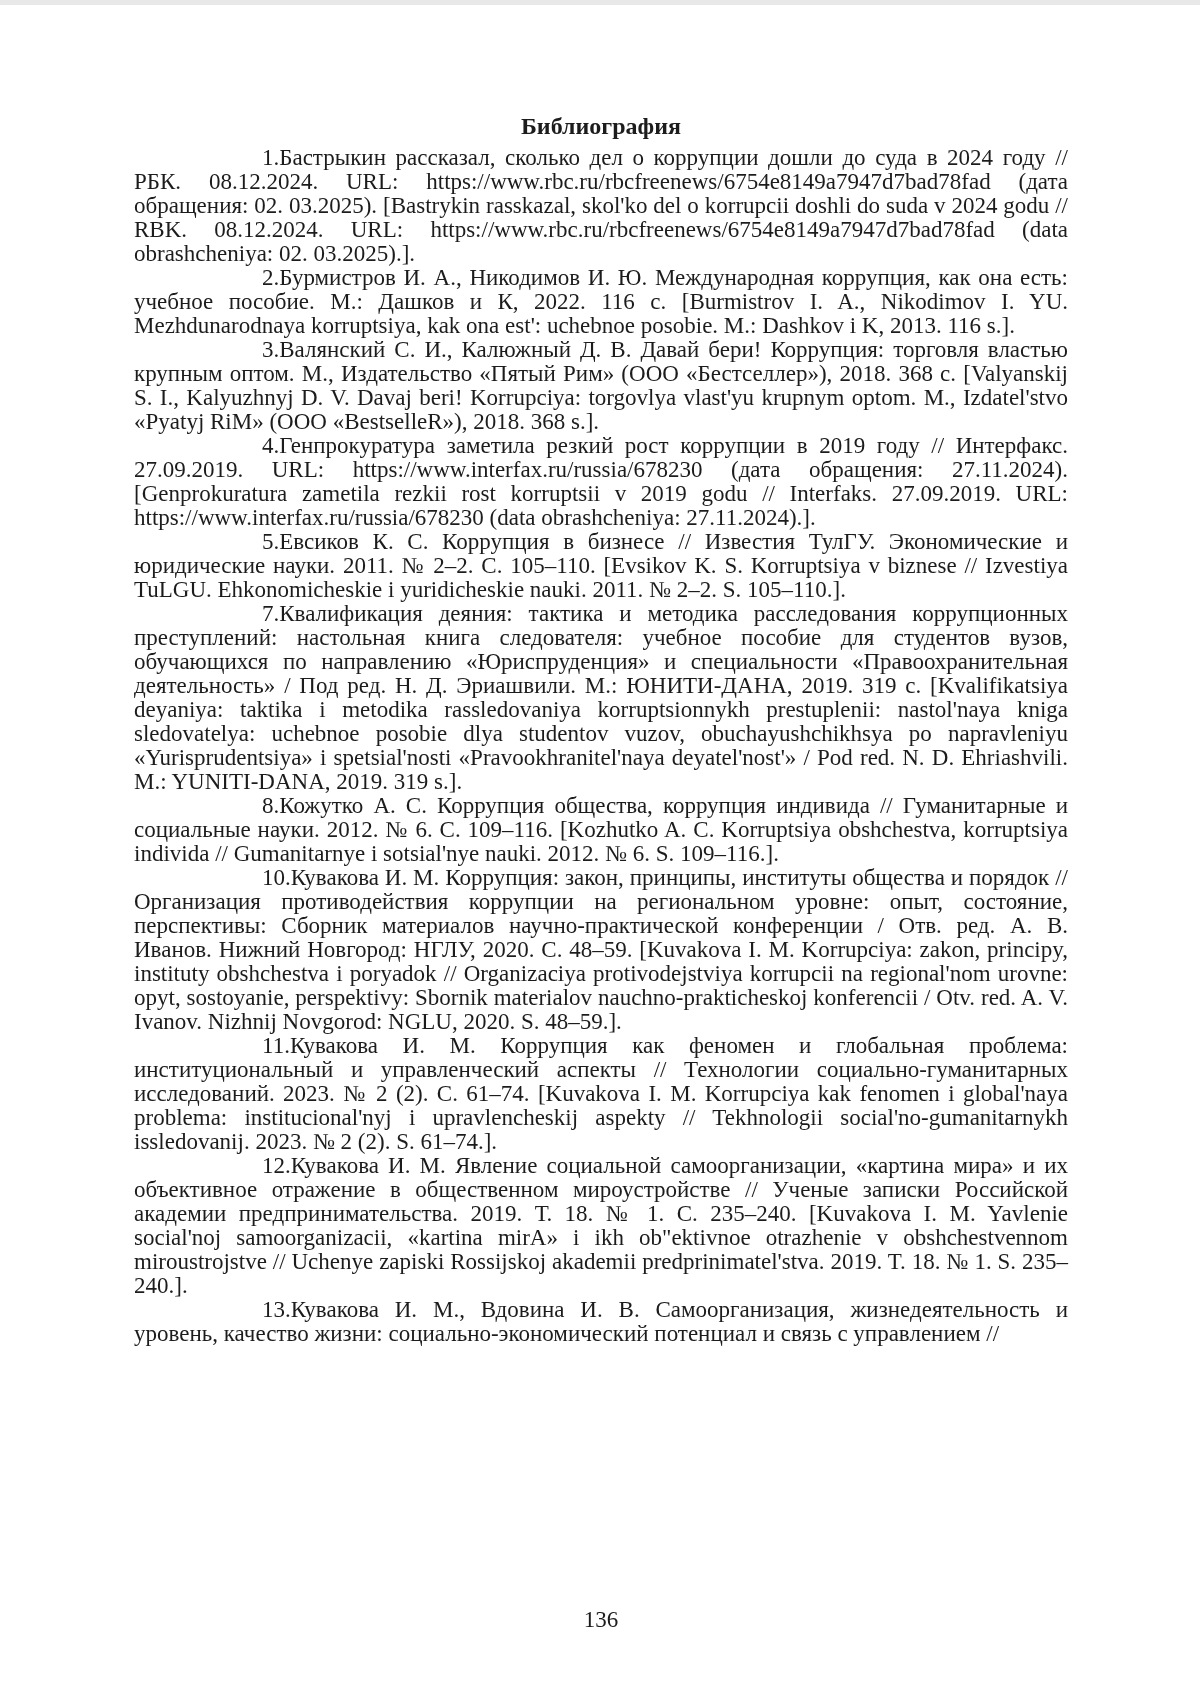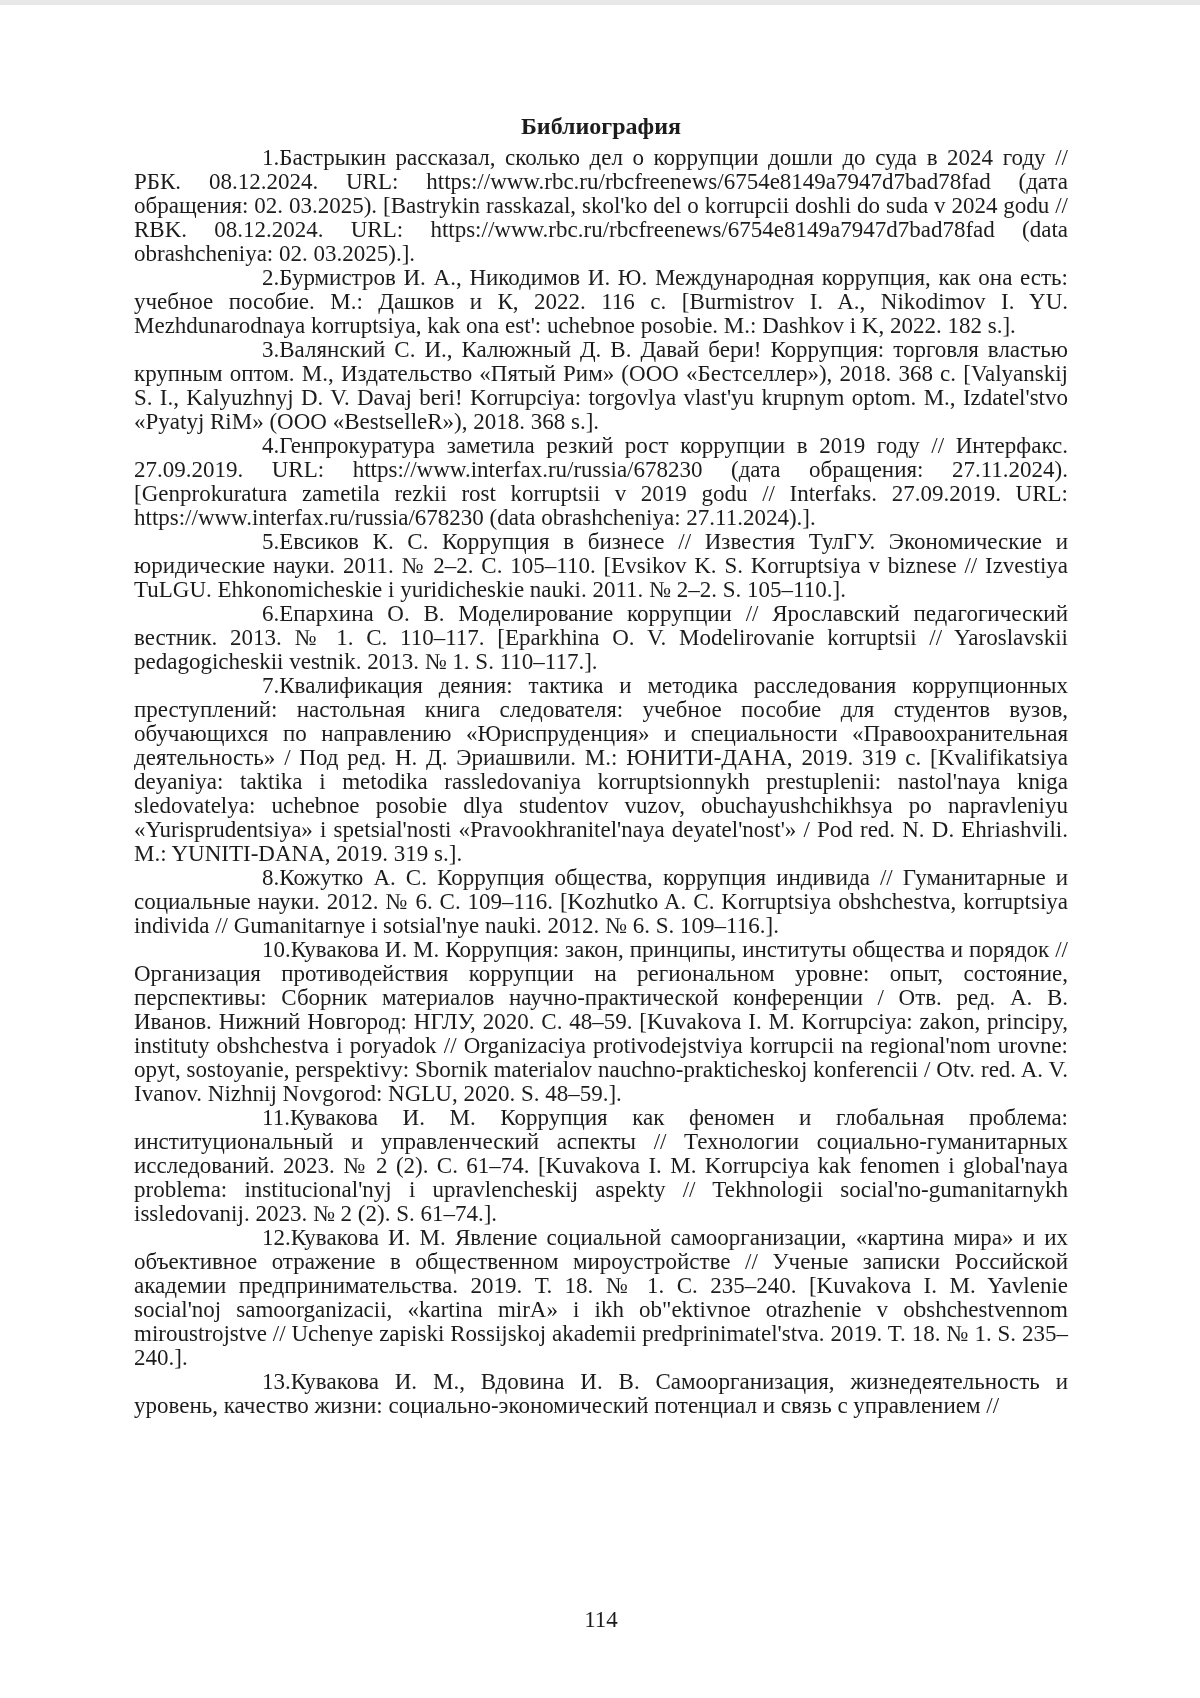--- a/index.html
+++ b/index.html
@@ -52,28 +52,27 @@
 </style>
 </head>
 <body>
 
 <div class="page">
   <div class="content">
     <h1 class="title">Библиография</h1>
 
     <div>
       <p class="entry"><span class="num">1.</span><span>Бастрыкин рассказал, сколько дел о коррупции дошли до суда в 2024 году // РБК. 08.12.2024. URL: https://www.rbc.ru/rbcfreenews/6754e8149a7947d7bad78fad (дата обращения: 02. 03.2025). [Bastrykin rasskazal, skol'ko del o korrupcii doshli do suda v 2024 godu // RBK. 08.12.2024. URL: https://www.rbc.ru/rbcfreenews/6754e8149a7947d7bad78fad (data obrashcheniya: 02. 03.2025).].</span></p>
-      <p class="entry"><span class="num">2.</span><span>Бурмистров И. А., Никодимов И. Ю. Международная коррупция, как она есть: учебное пособие. М.: Дашков и К, 2022. 116 с. [Burmistrov I. A., Nikodimov I. YU. Mezhdunarodnaya korruptsiya, kak ona est': uchebnoe posobie. M.: Dashkov i K, 2022. 182 s.].</span></p>
+      <p class="entry"><span class="num">2.</span><span>Бурмистров И. А., Никодимов И. Ю. Международная коррупция, как она есть: учебное пособие. М.: Дашков и К, 2022. 116 с. [Burmistrov I. A., Nikodimov I. YU. Mezhdunarodnaya korruptsiya, kak ona est': uchebnoe posobie. M.: Dashkov i K, 2013. 116 s.].</span></p>
       <p class="entry"><span class="num">3.</span><span>Валянский С. И., Калюжный Д. В. Давай бери! Коррупция: торговля властью крупным оптом. М., Издательство «Пятый Рим» (ООО «Бестселлер»), 2018. 368 с. [Valyanskij S. I., Kalyuzhnyj D. V. Davaj beri! Korrupciya: torgovlya vlast'yu krupnym optom. M., Izdatel'stvo «Pyatyj RiM» (OOO «BestselleR»), 2018. 368 s.].</span></p>
       <p class="entry"><span class="num">4.</span><span>Генпрокуратура заметила резкий рост коррупции в 2019 году // Интерфакс. 27.09.2019. URL: https://www.interfax.ru/russia/678230 (дата обращения: 27.11.2024). [Genprokuratura zametila rezkii rost korruptsii v 2019 godu // Interfaks. 27.09.2019. URL: https://www.interfax.ru/russia/678230 (data obrashcheniya: 27.11.2024).].</span></p>
       <p class="entry"><span class="num">5.</span><span>Евсиков К. С. Коррупция в бизнесе // Известия ТулГУ. Экономические и юридические науки. 2011. № 2–2. С. 105–110. [Evsikov K. S. Korruptsiya v biznese // Izvestiya TuLGU. Ehkonomicheskie i yuridicheskie nauki. 2011. № 2–2. S. 105–110.].</span></p>
-      <p class="entry"><span class="num">6.</span><span>Епархина О. В. Моделирование коррупции // Ярославский педагогический вестник. 2013. № 1. С. 110–117. [Eparkhina O. V. Modelirovanie korruptsii // Yaroslavskii pedagogicheskii vestnik. 2013. № 1. S. 110–117.].</span></p>
       <p class="entry"><span class="num">7.</span><span>Квалификация деяния: тактика и методика расследования коррупционных преступлений: настольная книга следователя: учебное пособие для студентов вузов, обучающихся по направлению «Юриспруденция» и специальности «Правоохранительная деятельность» / Под ред. Н. Д. Эриашвили. М.: ЮНИТИ-ДАНА, 2019. 319 с. [Kvalifikatsiya deyaniya: taktika i metodika rassledovaniya korruptsionnykh prestuplenii: nastol'naya kniga sledovatelya: uchebnoe posobie dlya studentov vuzov, obuchayushchikhsya po napravleniyu «Yurisprudentsiya» i spetsial'nosti «Pravookhranitel'naya deyatel'nost'» / Pod red. N. D. Ehriashvili. M.: YUNITI-DANA, 2019. 319 s.].</span></p>
       <p class="entry"><span class="num">8.</span><span>Кожутко А. С. Коррупция общества, коррупция индивида // Гуманитарные и социальные науки. 2012. № 6. С. 109–116. [Kozhutko A. C. Korruptsiya obshchestva, korruptsiya individa // Gumanitarnye i sotsial'nye nauki. 2012. № 6. S. 109–116.].</span></p>
       <p class="entry"><span class="num">10.</span><span>Кувакова И. М. Коррупция: закон, принципы, институты общества и порядок // Организация противодействия коррупции на региональном уровне: опыт, состояние, перспективы: Сборник материалов научно-практической конференции / Отв. ред. А. В. Иванов. Нижний Новгород: НГЛУ, 2020. С. 48–59. [Kuvakova I. M. Korrupciya: zakon, principy, instituty obshchestva i poryadok // Organizaciya protivodejstviya korrupcii na regional'nom urovne: opyt, sostoyanie, perspektivy: Sbornik materialov nauchno-prakticheskoj konferencii / Otv. red. A. V. Ivanov. Nizhnij Novgorod: NGLU, 2020. S. 48–59.].</span></p>
       <p class="entry"><span class="num">11.</span><span>Кувакова И. М. Коррупция как феномен и глобальная проблема: институциональный и управленческий аспекты // Технологии социально-гуманитарных исследований. 2023. № 2 (2). С. 61–74. [Kuvakova I. M. Korrupciya kak fenomen i global'naya problema: institucional'nyj i upravlencheskij aspekty // Tekhnologii social'no-gumanitarnykh issledovanij. 2023. № 2 (2). S. 61–74.].</span></p>
       <p class="entry"><span class="num">12.</span><span>Кувакова И. М. Явление социальной самоорганизации, «картина мира» и их объективное отражение в общественном мироустройстве // Ученые записки Российской академии предпринимательства. 2019. Т. 18. № 1. С. 235–240. [Kuvakova I. M. Yavlenie social'noj samoorganizacii, «kartina mirA» i ikh ob"ektivnoe otrazhenie v obshchestvennom miroustrojstve // Uchenye zapiski Rossijskoj akademii predprinimatel'stva. 2019. T. 18. № 1. S. 235–240.].</span></p>
       <p class="entry"><span class="num">13.</span><span>Кувакова И. М., Вдовина И. В. Самоорганизация, жизнедеятельность и уровень, качество жизни: социально-экономический потенциал и связь с управлением //</span></p>
     </div>
   </div>
 
-  <div class="pagenum">114</div>
+  <div class="pagenum">136</div>
 </div>
 
 </body></html>

